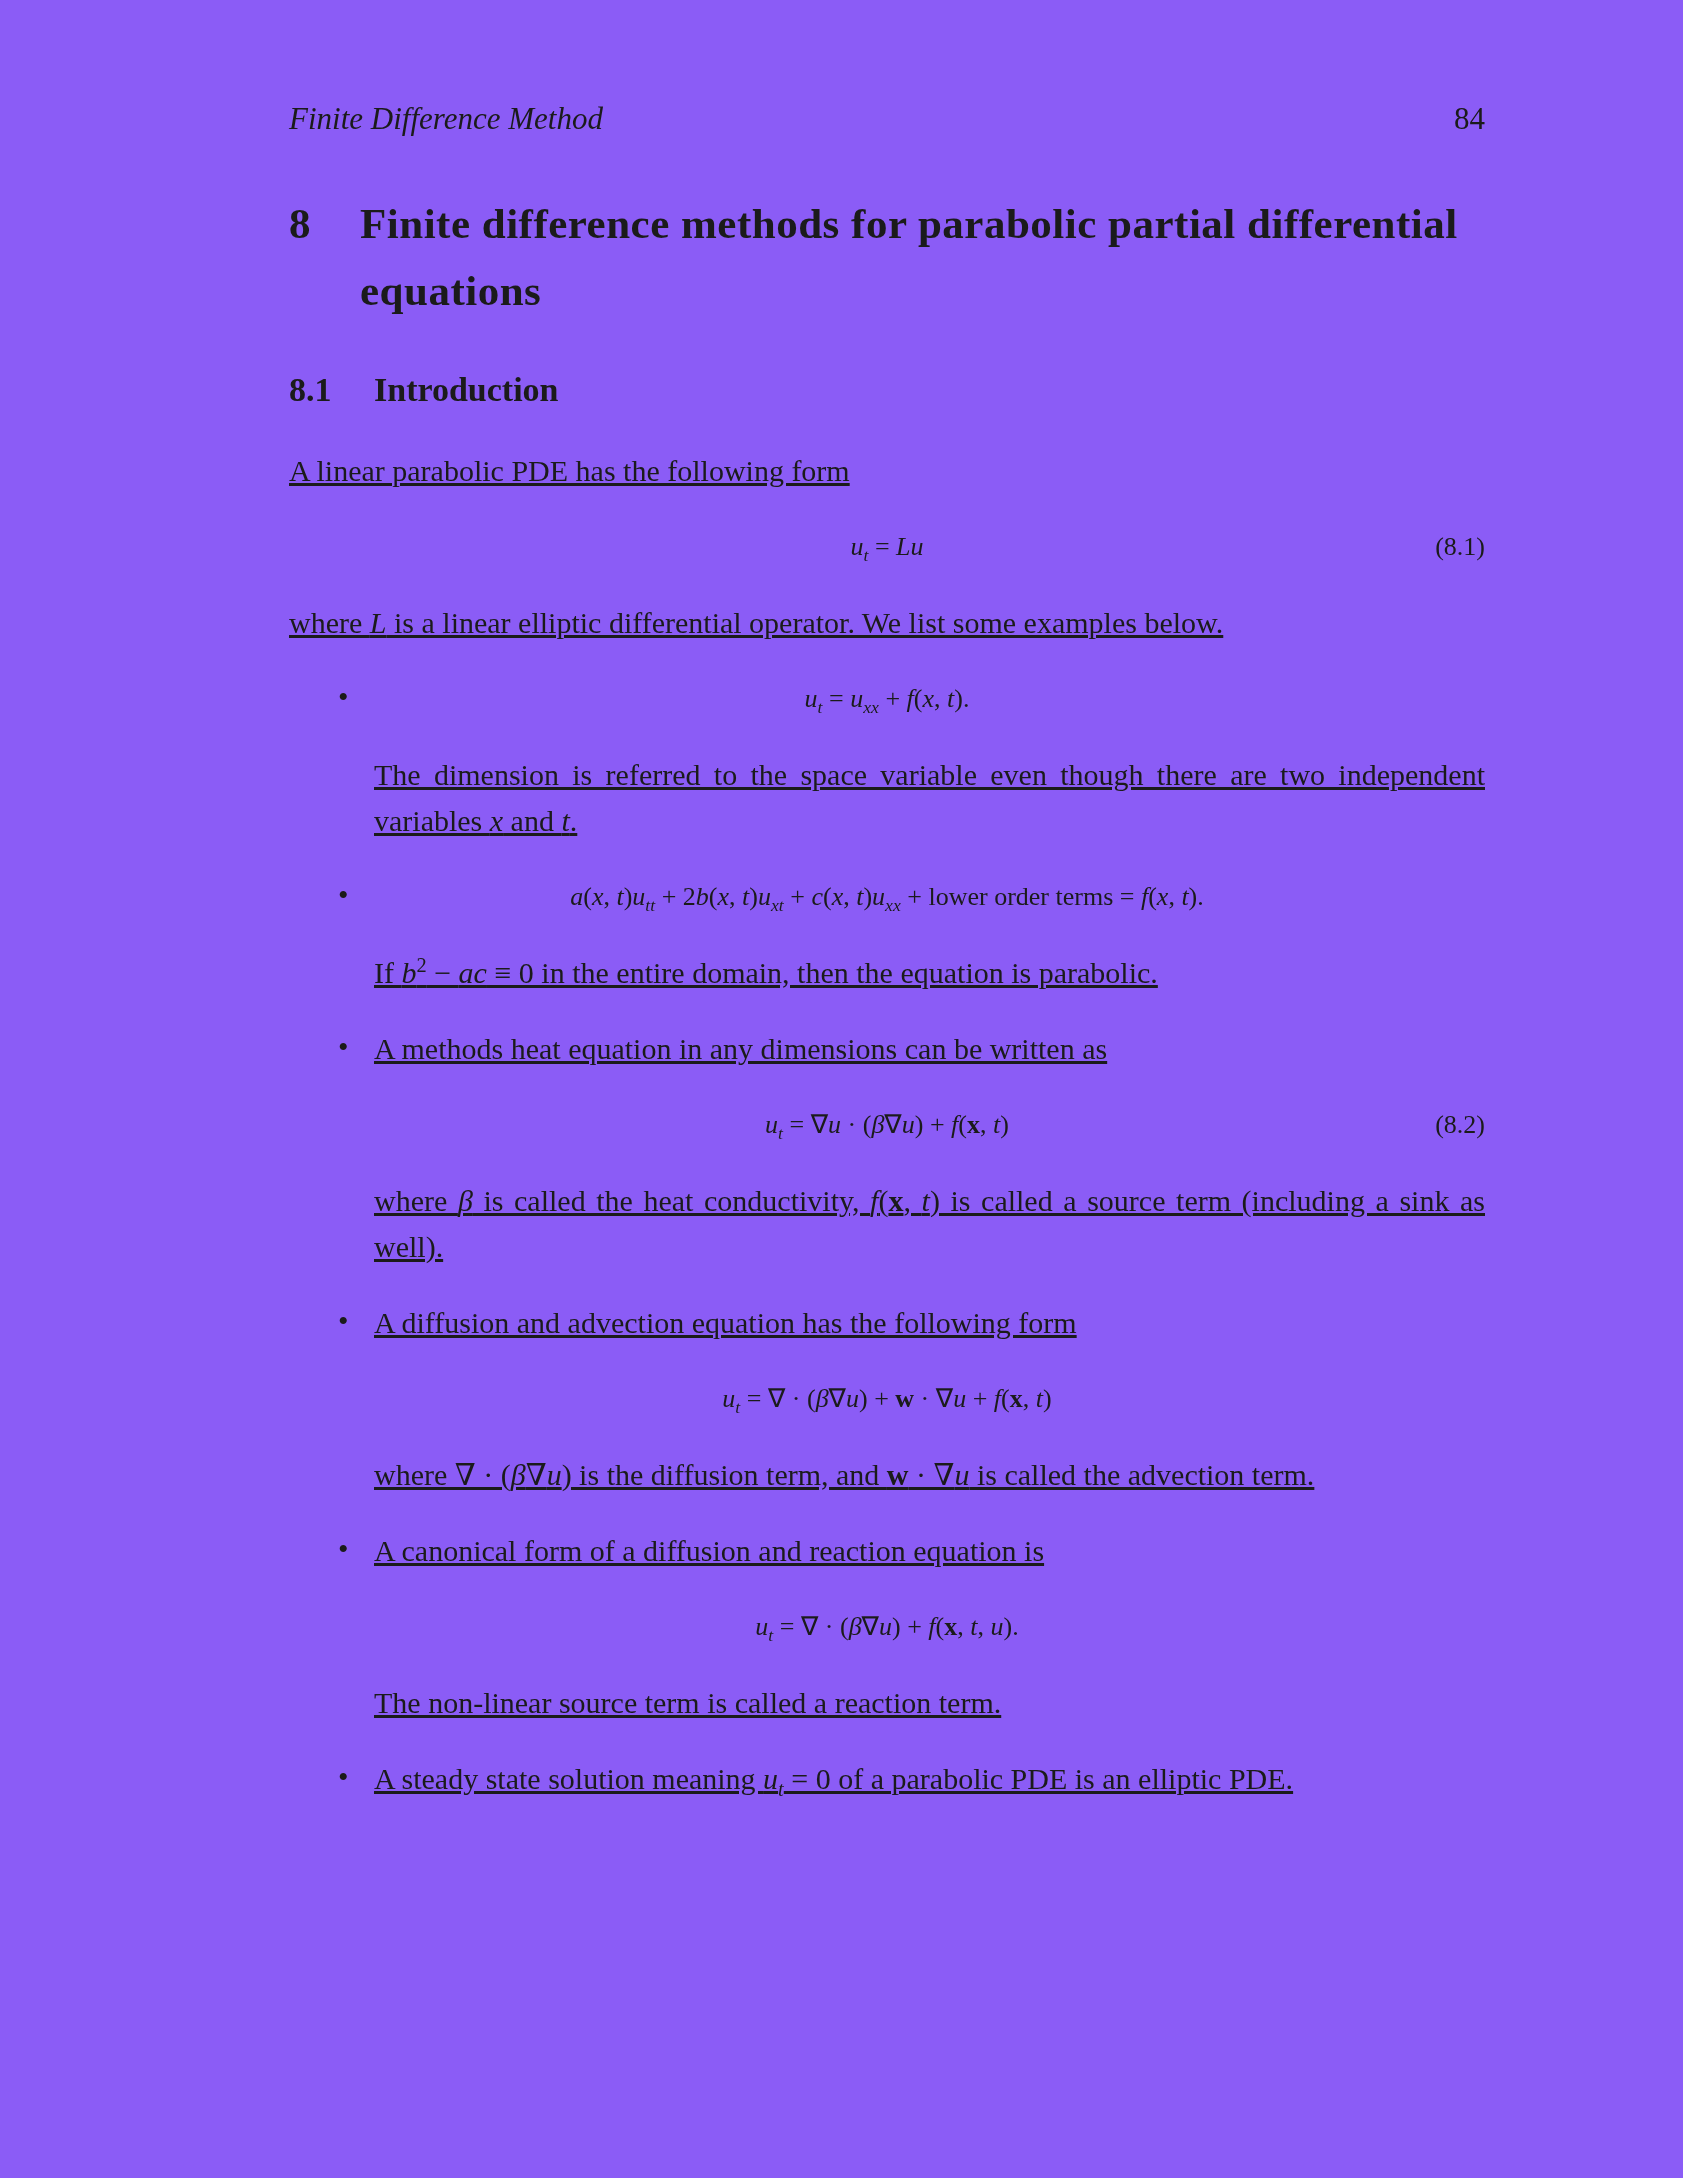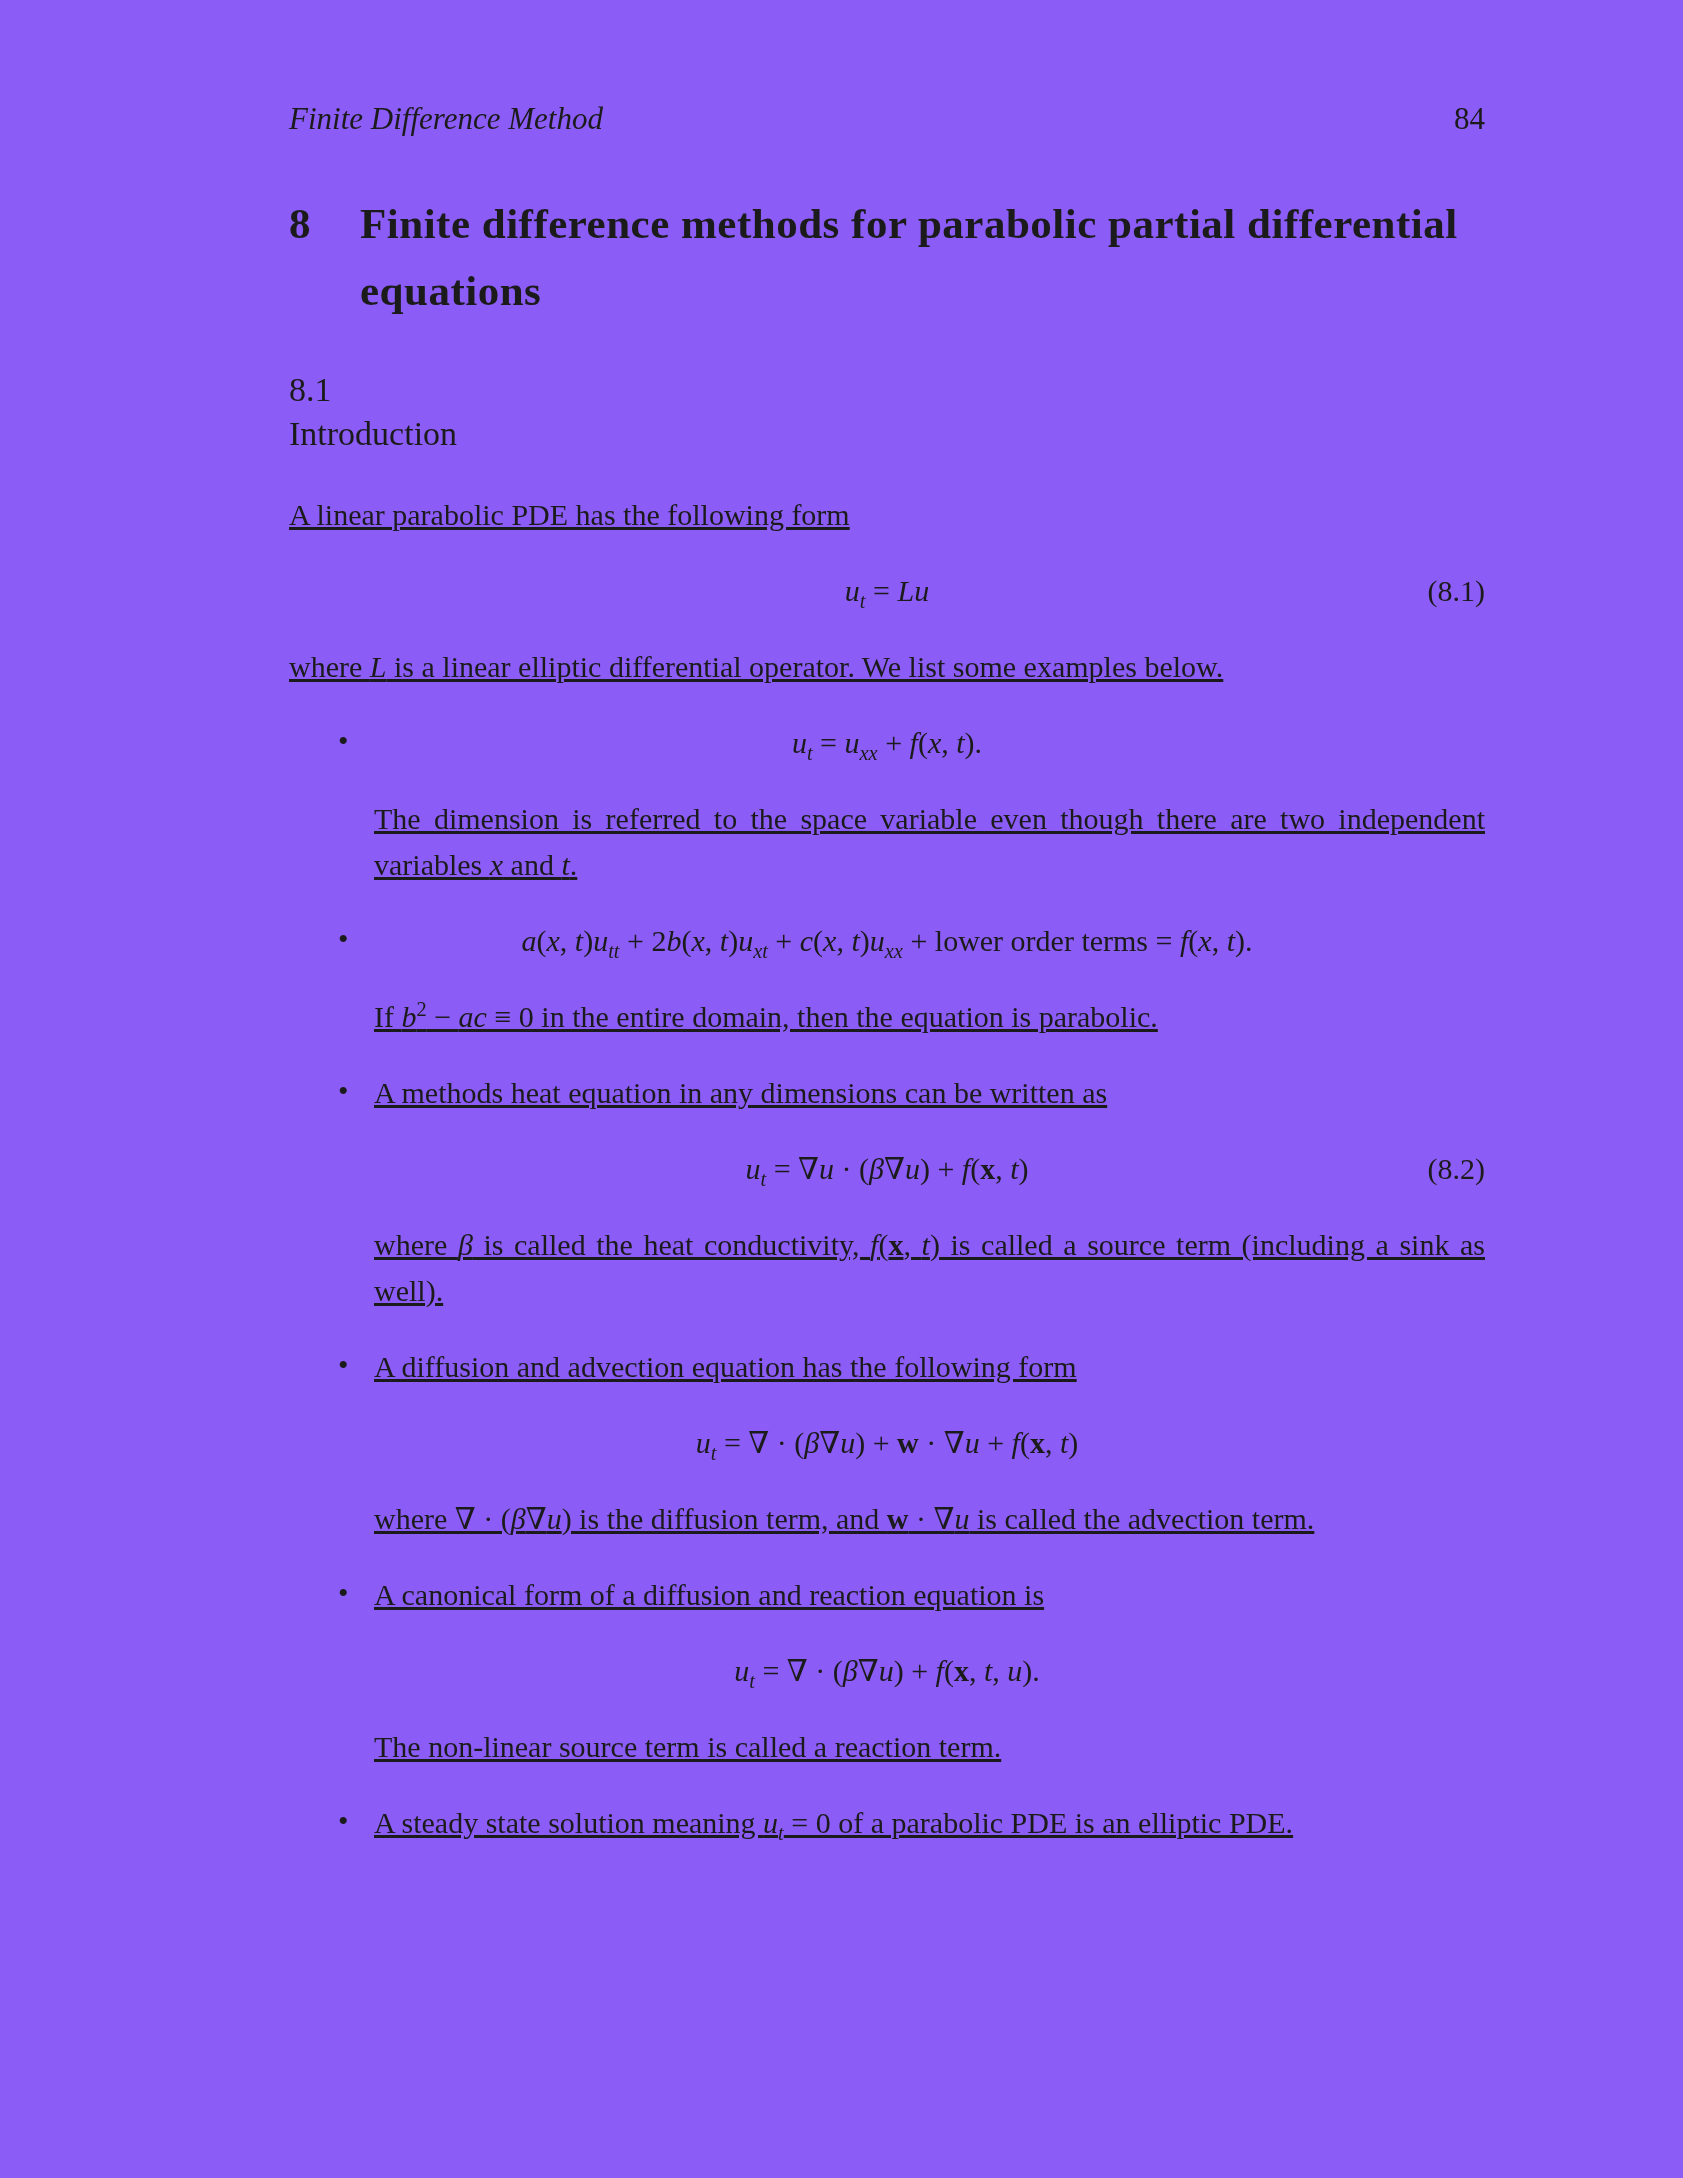--- a/index.html
+++ b/index.html
@@ -34,43 +34,43 @@
     display: flex;
     letter-spacing: 0.5px;
   }
   .sec-num { flex: none; width: 71px; }
   .sec-title { flex: 1; }
 
   h2.subsection {
     margin: 44px 0 0 0;
     font-size: 34px;
     line-height: 44px;
-    font-weight: 400;
+    font-weight: 700;
     display: flex;
-    flex-direction: column;
   }
   .subsec-num { flex: none; width: 85px; }
 
   
   .para {
     font-size: 30px;
     line-height: 46px;
     text-align: justify;
     margin: 30px 0 0 0;
     text-decoration: underline;
   }
   .intro-para { margin-top: 36px; }
 
   
   .eq {
     position: relative;
-    font-size: 30px;
+    font-size: 26px;
     line-height: 46px;
     margin: 30px 0 0 0;
     text-align: center;
+    font-family: Liberation Serif, serif;
   }
   .eq-tag { position: absolute; right: 0; top: 0; font-style: normal; }
 
   
   ul.bullets {
     list-style: none;
     margin: 30px 0 0 0;
     padding: 0 0 0 85px;
   }
   li.bullet-item { position: relative; margin-top: 30px; }

